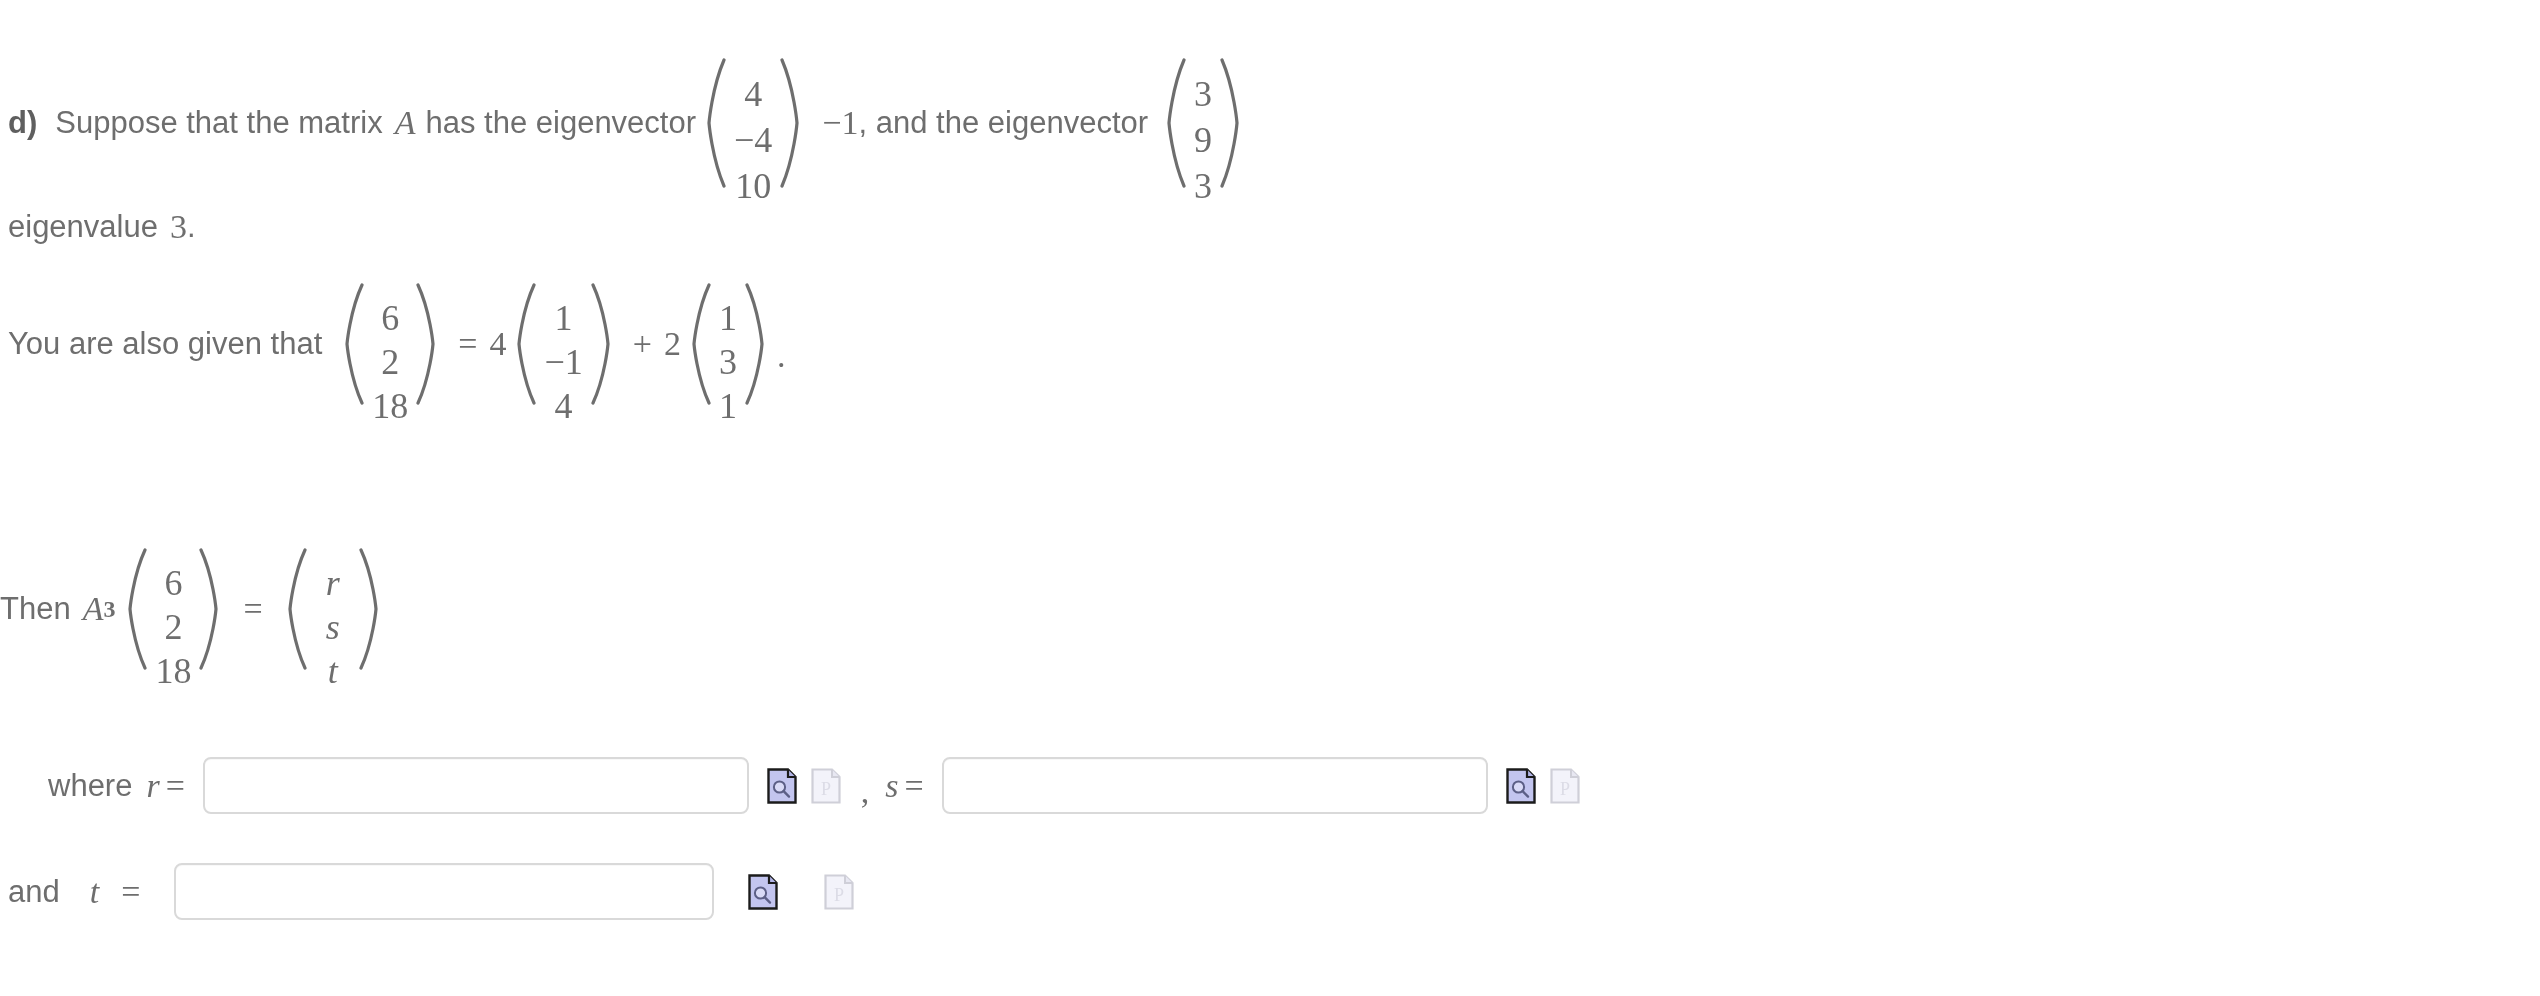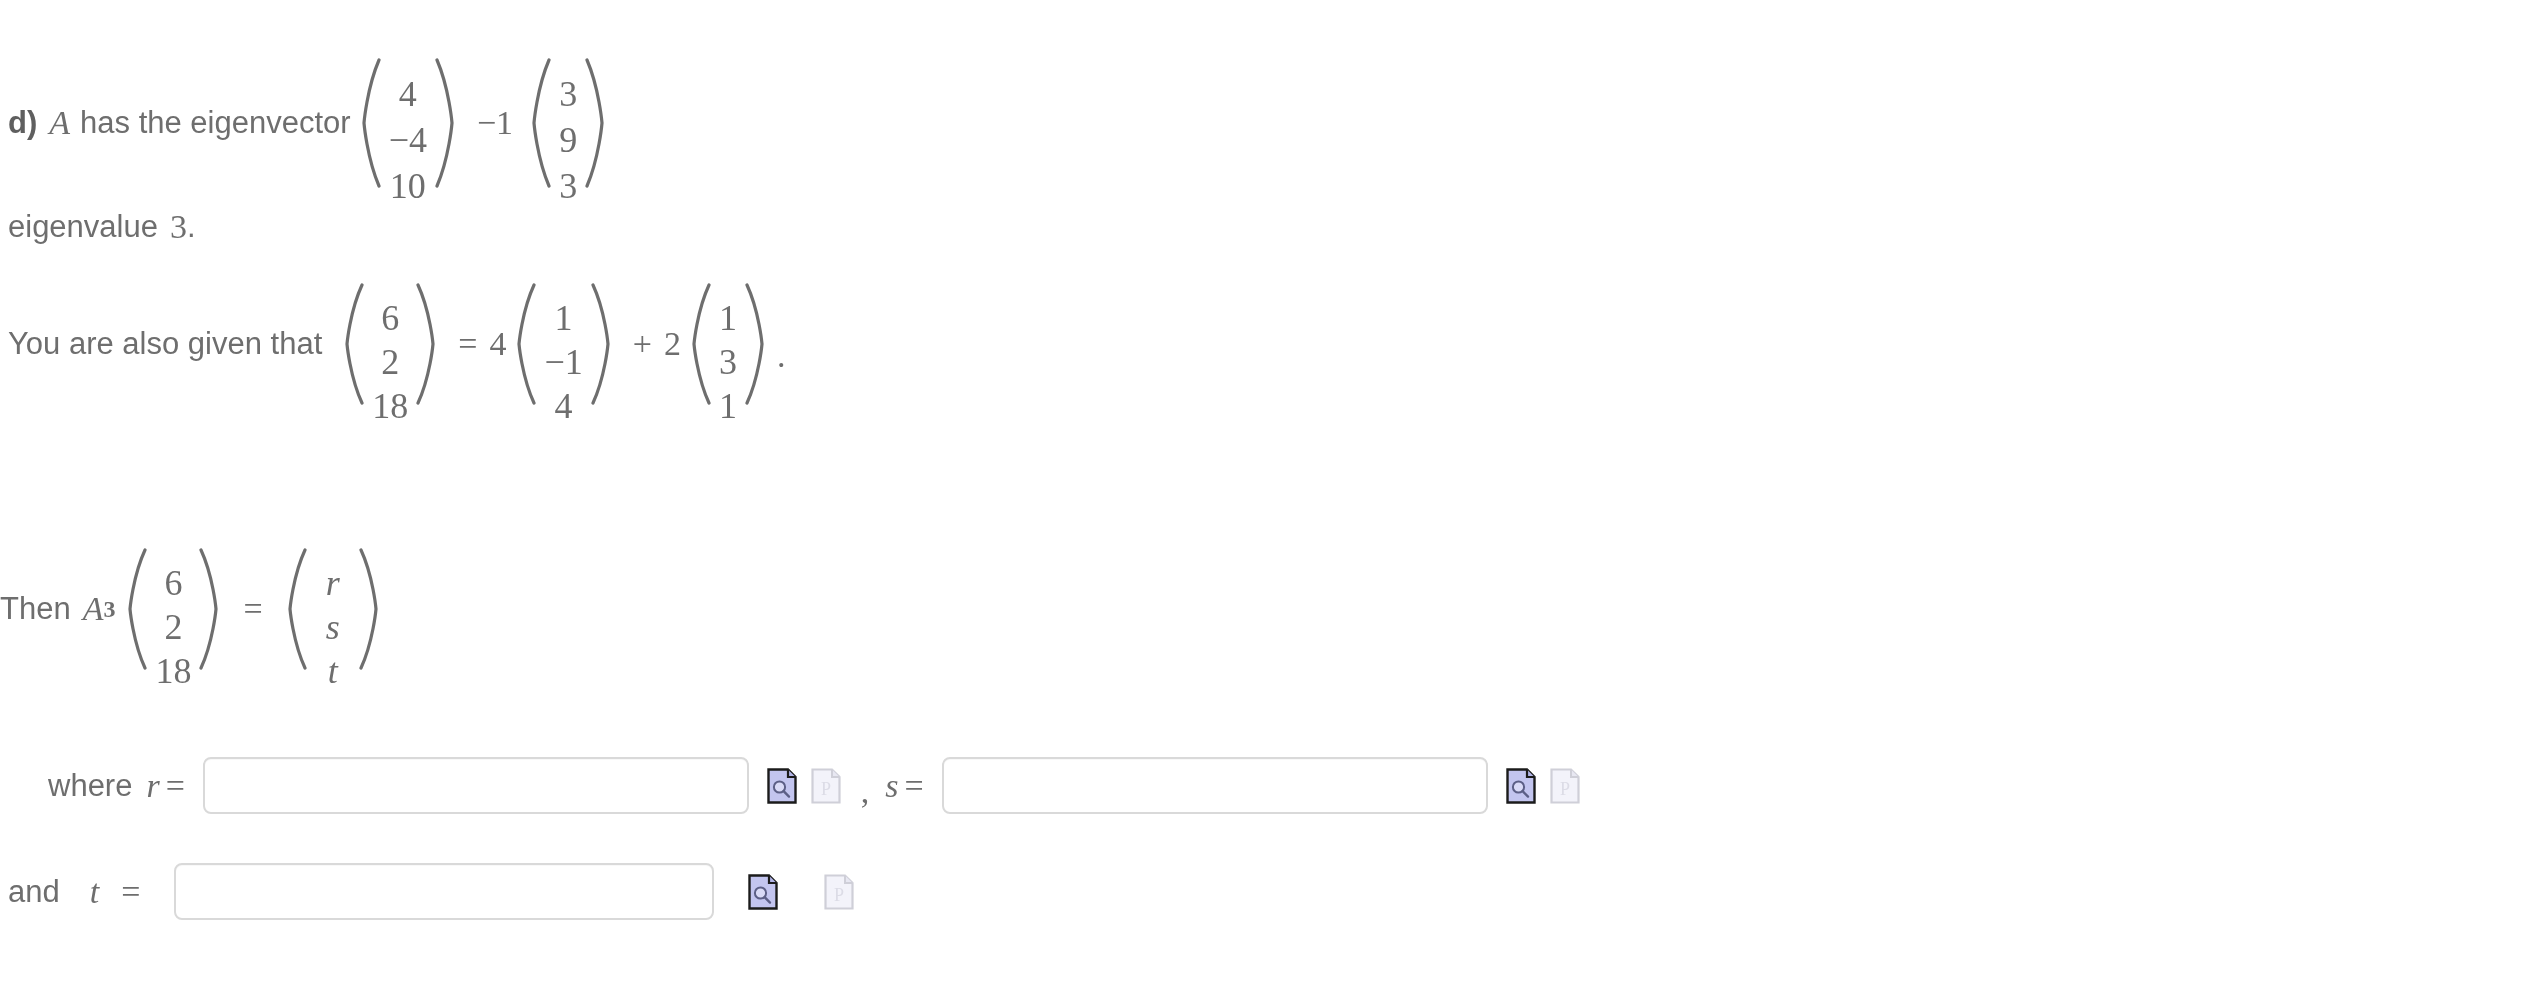--- a/index.html
+++ b/index.html
@@ -155,20 +155,21 @@
     top: 6px;
   }
 </style>
 </head>
 <body>
 
 <div class="page">
 
   <div class="row" id="line1">
     <span class="part-label">d)</span>
+    <span class="txt" style="padding-left:18px;">Suppose that the matrix</span>
     <span class="mi" style="padding-left:12px;padding-right:10px;">A</span>
     <span class="txt">has the eigenvector</span>
 
     <span class="vec v-big">
       <span class="paren">
         <svg viewBox="0 0 22 130" preserveAspectRatio="none" aria-hidden="true">
           <path d="M18 2 C6 30, 3 65, 3 65 C3 65, 6 100, 18 128" fill="none" stroke="#6e6e6e" stroke-width="3.2" stroke-linecap="round"></path>
         </svg>
       </span>
       <span class="vals">
@@ -177,20 +178,21 @@
         <span>10</span>
       </span>
       <span class="paren">
         <svg viewBox="0 0 22 130" preserveAspectRatio="none" aria-hidden="true">
           <path d="M4 2 C16 30, 19 65, 19 65 C19 65, 16 100, 4 128" fill="none" stroke="#6e6e6e" stroke-width="3.2" stroke-linecap="round"></path>
         </svg>
       </span>
     </span>
 
     <span class="mn" style="padding-left:12px;">−1</span>
+    <span class="txt">, and the eigenvector</span>
 
     <span class="vec v-big" style="margin-left:18px;">
       <span class="paren">
         <svg viewBox="0 0 22 130" preserveAspectRatio="none" aria-hidden="true">
           <path d="M18 2 C6 30, 3 65, 3 65 C3 65, 6 100, 18 128" fill="none" stroke="#6e6e6e" stroke-width="3.2" stroke-linecap="round"></path>
         </svg>
       </span>
       <span class="vals">
         <span>3</span>
         <span>9</span>

